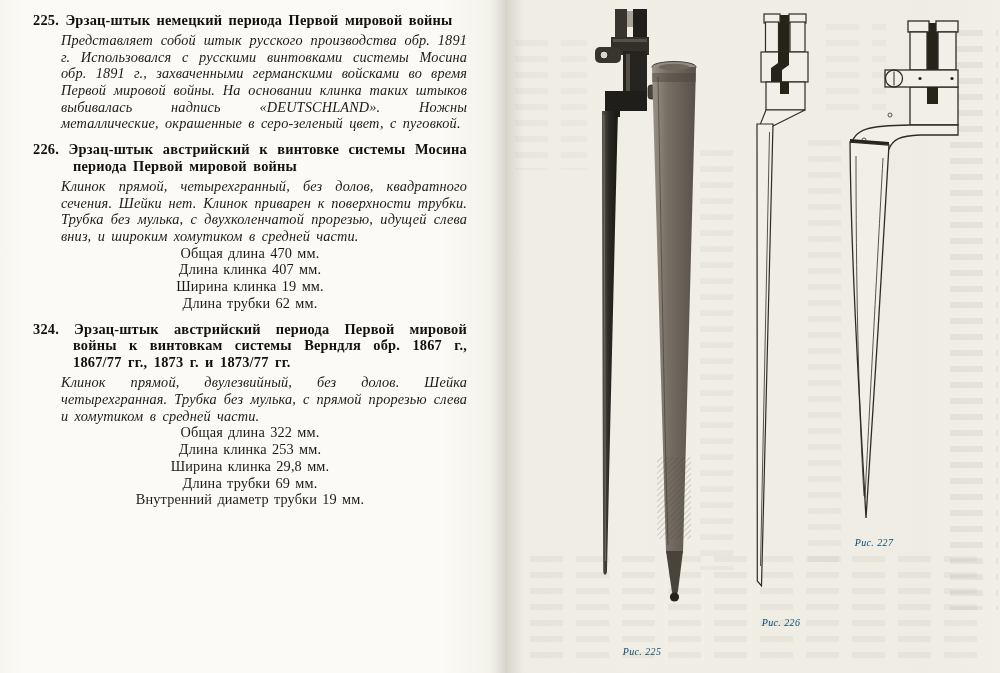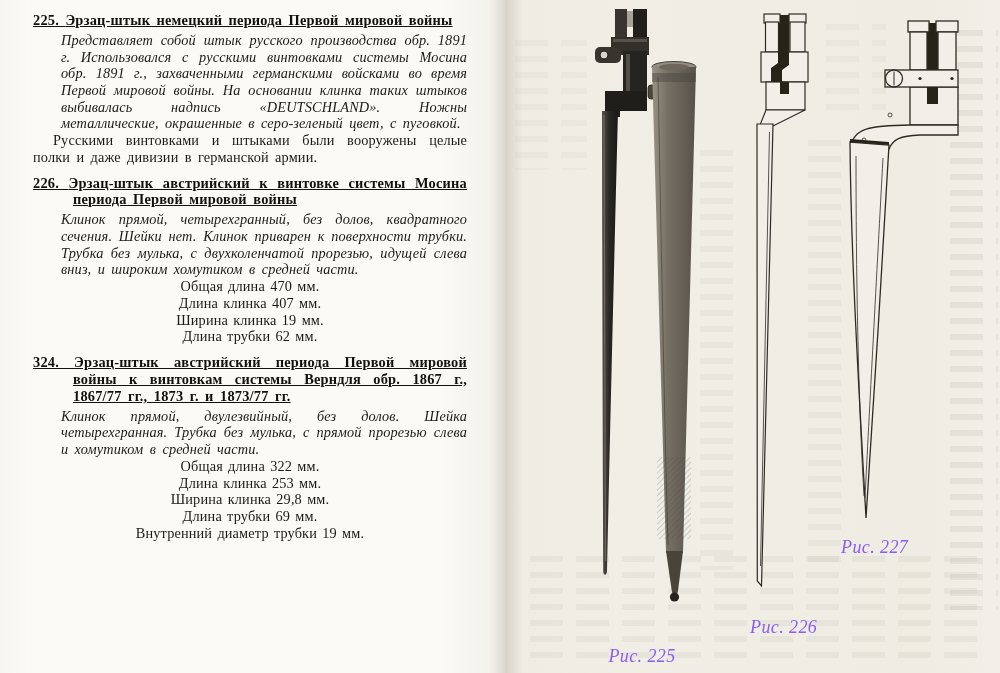--- a/index.html
+++ b/index.html
@@ -12,47 +12,46 @@
   .page{position:absolute;top:0;height:673px;}
   .page-left{left:0;width:505px;background:linear-gradient(90deg,#f7f6f1 0,#fbfaf6 30px,#fbfaf6 440px,#f3f1ea 495px,#ece9e1 505px);}
   .page-right{left:505px;width:495px;background:linear-gradient(90deg,#e6e2d8 0,#efece4 18px,#f1eee6 120px,#efece3 420px,#f2efe8 495px);}
   .gutter{position:absolute;left:489px;top:0;width:34px;height:673px;
     background:linear-gradient(90deg,rgba(70,64,54,0) 0,rgba(70,64,54,.10) 45%,rgba(70,64,54,.05) 70%,rgba(70,64,54,0) 100%);}
 
   
   .text-block{position:absolute;left:33px;top:12px;width:434px;
     font-size:14.3px;line-height:16.7px;letter-spacing:.15px;word-spacing:2.6px;}
   .entry-title{font-size:14.4px;line-height:16.9px;font-weight:bold;color:#14110d;
-    margin:9px 0 3px 0;text-align:justify;padding-left:40px;text-indent:-40px;letter-spacing:.2px;text-decoration:underline;}
+    margin:9px 0 3px 0;text-align:justify;padding-left:40px;text-indent:-40px;letter-spacing:.2px;}
   .entry:first-child .entry-title{margin-top:0;}
   .para-indented{margin:0 0 0 28px;text-align:justify;font-style:italic;}
   .para-flush{margin:0;text-align:justify;text-indent:20px;}
   .measure-line{margin:0;text-align:center;word-spacing:1.5px;}
 
   
   .fig{position:absolute;}
-  .fig-caption{position:absolute;font-style:italic;font-size:18px;color:#8b5cf6;
+  .fig-caption{position:absolute;font-style:italic;font-size:10px;color:#0c4a6e;
     letter-spacing:.4px;text-align:center;white-space:nowrap;}
 
   
   .bleed{position:absolute;pointer-events:none;filter:blur(.6px);
     background-image:repeating-linear-gradient(180deg,rgba(118,110,94,.16) 0 6px,rgba(0,0,0,0) 6px 16px);
     -webkit-mask-image:repeating-linear-gradient(90deg,#000 0 33px,rgba(0,0,0,0) 33px 46px);
     mask-image:repeating-linear-gradient(90deg,#000 0 33px,rgba(0,0,0,0) 33px 46px);}
 </style>
 </head>
 <body>
 
 <div class="page page-left">
   <div class="text-block">
 
     <section class="entry">
       <h3 class="entry-title"><span>225.</span> <span>Эрзац-штык немецкий периода Первой мировой войны</span></h3>
       <p class="para-indented">Представляет собой штык русского производства обр. 1891 г. Использовался с русскими винтовками системы Мосина обр. 1891 г., захваченными германскими войсками во время Первой мировой войны. На основании клинка таких штыков выбивалась надпись «DEUTSCHLAND». Ножны металлические, окрашенные в серо-зеленый цвет, с пуговкой.</p>
-      <p class="para-flush">Русскими винтовками и штыками были вооружены целые полки и даже дивизии в германской армии.</p>
     </section>
 
     <section class="entry">
       <h3 class="entry-title"><span>226.</span> <span>Эрзац-штык австрийский к винтовке системы Мосина периода Первой мировой войны</span></h3>
       <p class="para-indented">Клинок прямой, четырехгранный, без долов, квадратного сечения. Шейки нет. Клинок приварен к поверхности трубки. Трубка без мулька, с двухколенчатой прорезью, идущей слева вниз, и широким хомутиком в средней части.</p>
       <p class="measure-line">Общая длина 470 мм.</p>
       <p class="measure-line">Длина клинка 407 мм.</p>
       <p class="measure-line">Ширина клинка 19 мм.</p>
       <p class="measure-line">Длина трубки 62 мм.</p>
     </section>

